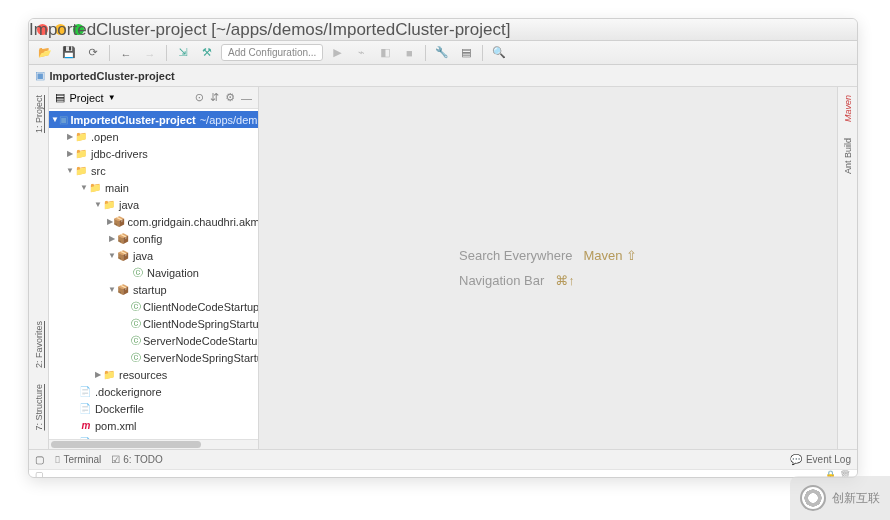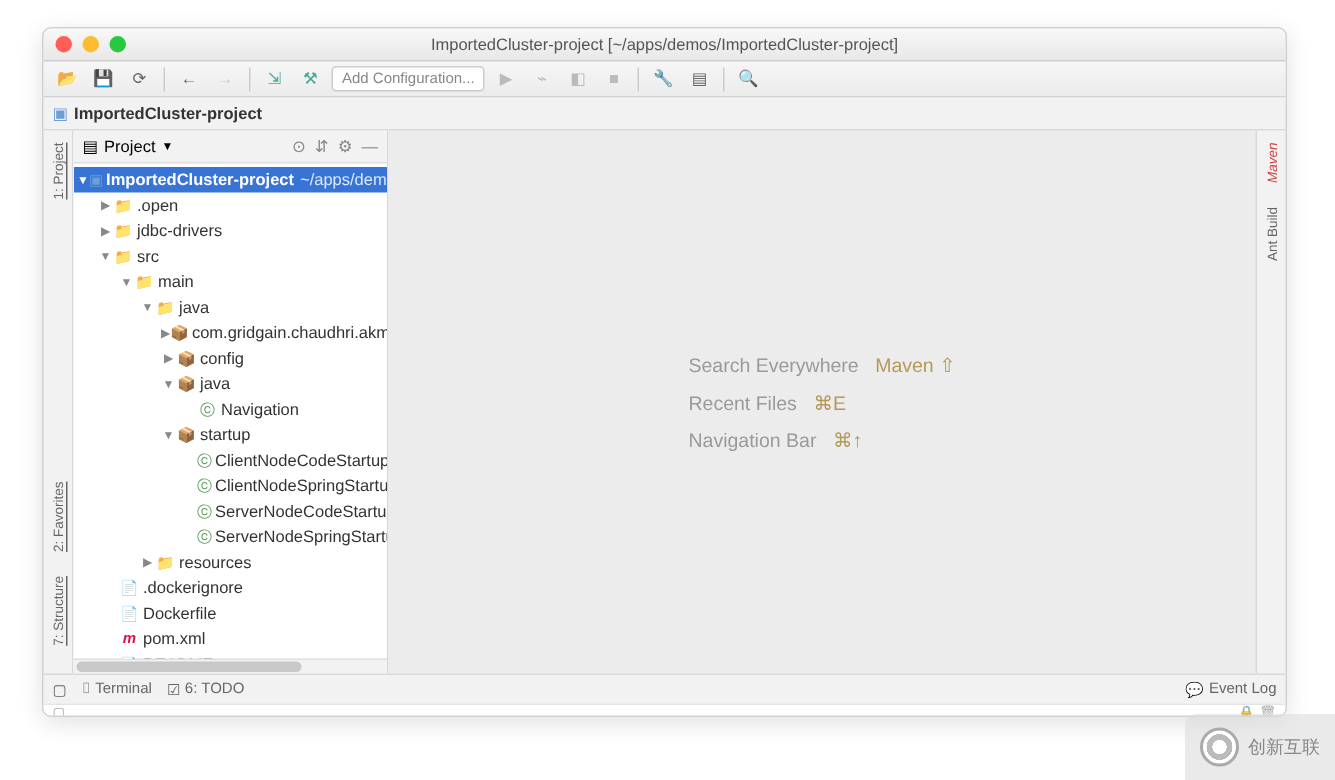--- a/index.html
+++ b/index.html
@@ -4,21 +4,21 @@
 <style>
 * { box-sizing: border-box; margin: 0; padding: 0; font-family: -apple-system, BlinkMacSystemFont, "Segoe UI", sans-serif; }
 body { background: #fff; width: 890px; height: 520px; overflow: hidden; position: relative; }
 
 .window { position: absolute; top: 18px; left: 28px; width: 830px; height: 460px; background: #f2f2f2; border: 1px solid #d0d0d0; border-radius: 6px; box-shadow: 0 4px 16px rgba(0,0,0,0.12); display: flex; flex-direction: column; overflow: hidden; }
 
 .titlebar { height: 22px; display: flex; align-items: center; padding: 0 8px; position: relative; background: linear-gradient(#f8f8f8,#e8e8e8); border-bottom: 1px solid #d0d0d0; }
 .traffic { display: flex; gap: 7px; }
 .tl { width: 11px; height: 11px; border-radius: 50%; }
 .tl.red{background:#ff5f57}.tl.yel{background:#febc2e}.tl.grn{background:#28c840}
-.titlebar-title { position:absolute; left:0; right:0; text-align:center; font-size:11px; color:#555; }
+.titlebar-title { position:absolute; left:0; right:0; text-align:left; font-size:17px; color:#555; }
 
 .toolbar { height: 24px; display:flex; align-items:center; gap:4px; padding:0 6px; background: linear-gradient(#f6f6f6,#ececec); border-bottom:1px solid #d0d0d0; }
 .tbtn { width:20px; height:18px; display:flex; align-items:center; justify-content:center; border-radius:3px; color:#666; font-size:11px; }
 .tsep{width:1px;height:16px;background:#ccc;margin:0 2px}
 .addconf{font-size:10px;color:#888;background:#fff;border:1px solid #ccc;border-radius:3px;padding:1px 6px;height:17px;display:flex;align-items:center}
 
 .navbar { height:22px; display:flex; align-items:center; gap:4px; padding:0 6px; background:#f2f2f2; border-bottom:1px solid #d8d8d8; font-size:11px;}
 .navbar .folder-icon{color:#6a9ed4;font-size:11px}
 .navbar-title{font-weight:bold;color:#333}
 
@@ -233,24 +233,20 @@
       </div>
     </div>
 
     <div class="editor">
       <div class="welcome">
         <div class="welcome-row">
             <span>Search Everywhere</span>
             <span class="key">Maven ⇧</span>
           </div>
         <div class="welcome-row">
-            <span>Recent Files</span>
-            <span class="key">⌘E</span>
-          </div>
-        <div class="welcome-row">
             <span>Navigation Bar</span>
             <span class="key">⌘↑</span>
           </div>
       </div>
     </div>
 
     <div class="gutter-right">
       <div class="gutter-label" style="font-style:italic;color:#c44">Maven</div>
       <div class="gutter-label">Ant Build</div>
     </div>

